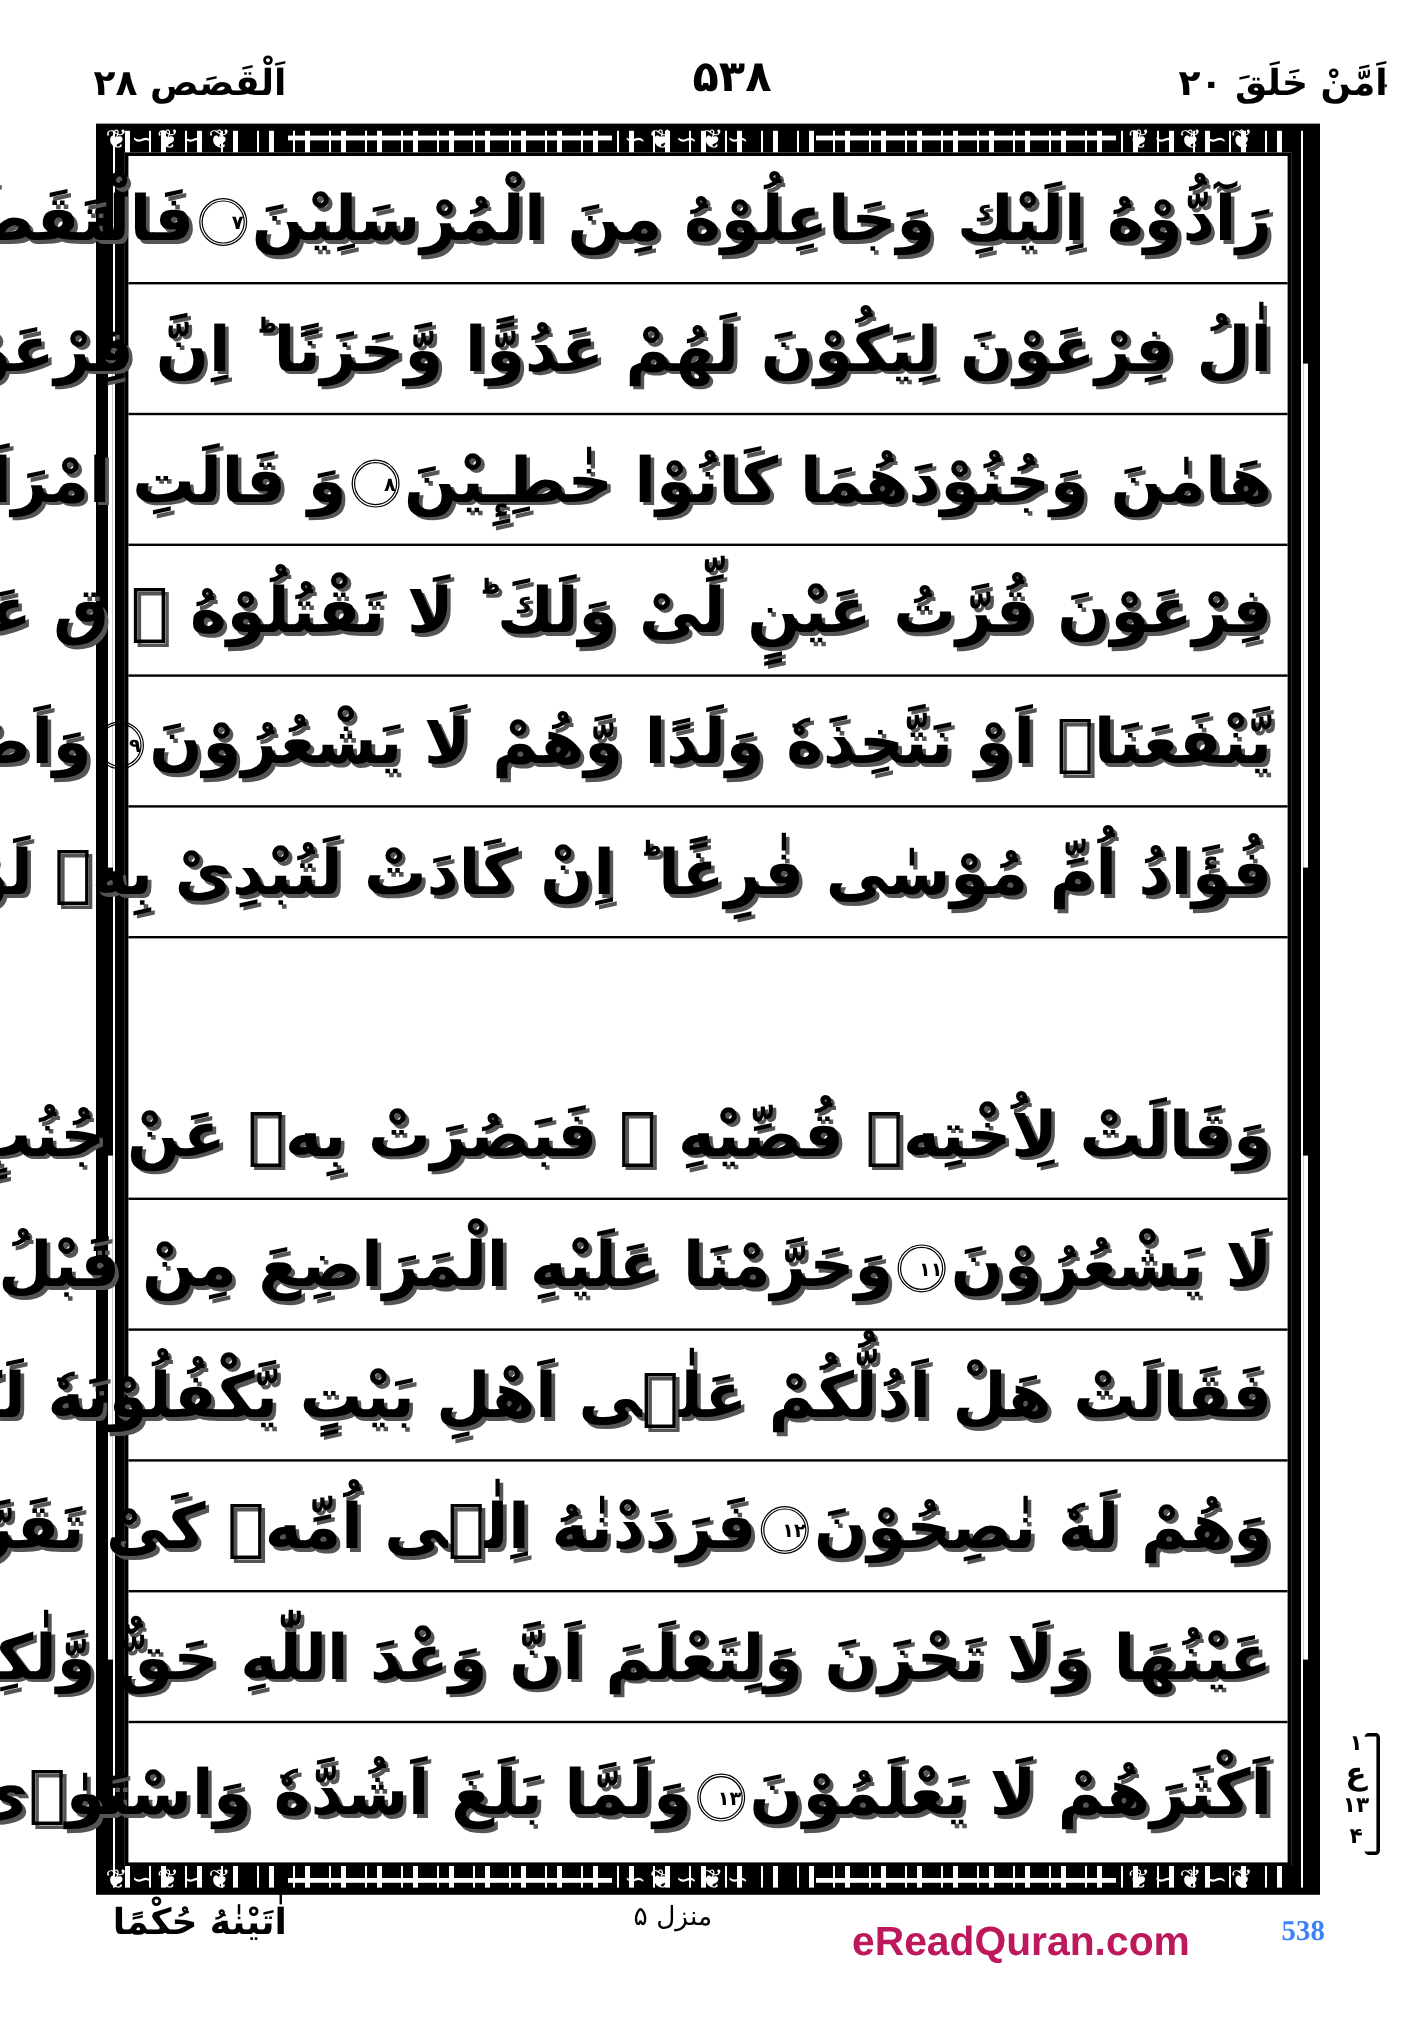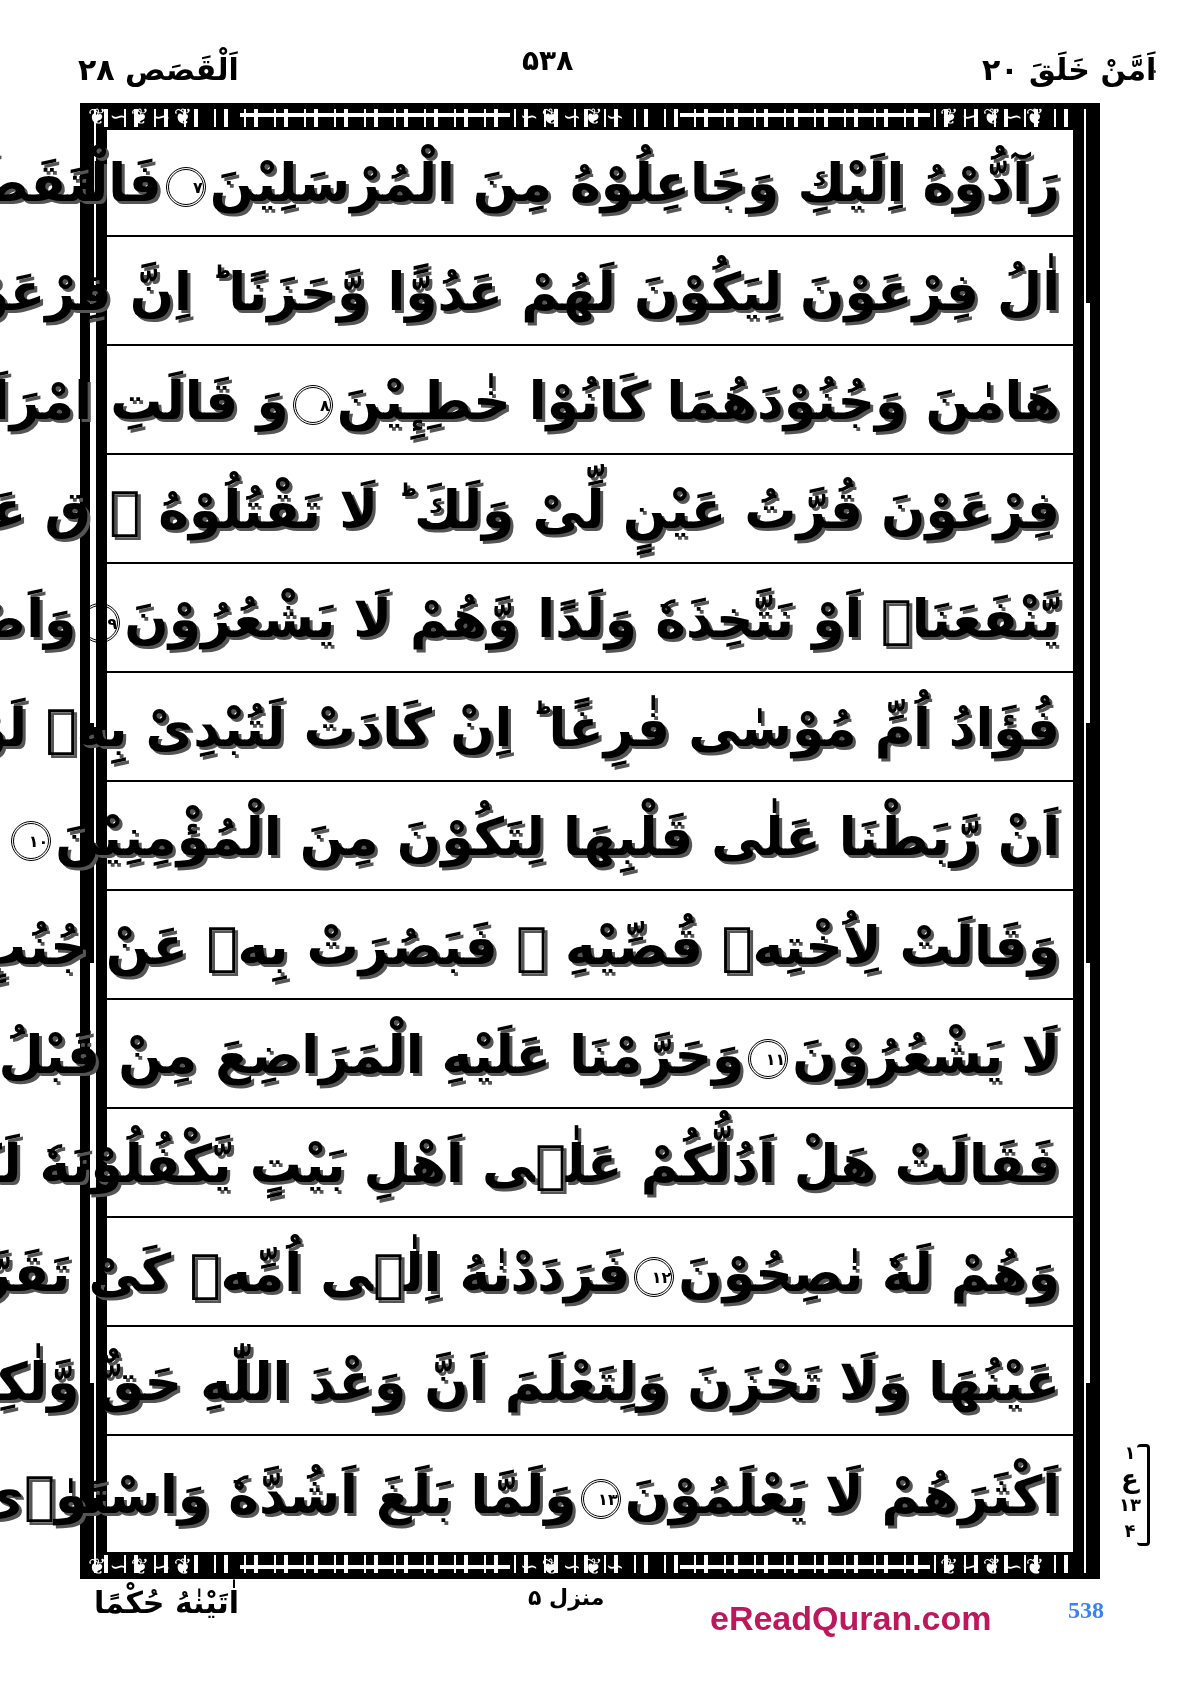--- a/index.html
+++ b/index.html
@@ -2,21 +2,21 @@
 <html><head>
   <meta charset="utf-8">
   <style>
     html, body { margin: 0; padding: 0; background: #ffffff; }
     body { width: 1190px; height: 1684px; position: relative; overflow: hidden;
            font-family: "DejaVu Sans", sans-serif; color: #000; }
 
     
     .header { position: absolute; top: 44px; left: 0; width: 1190px; height: 56px; padding-left: 35px; }
     .hdr-left { position: absolute; left: 78px; top: 8px; font-size: 30px; font-weight: bold; direction: rtl; }
-    .hdr-center { position: absolute; left: 522px; top: 0px; font-size: 28px; font-weight: bold; direction: rtl; letter-spacing: 2px; }
+    .hdr-center { position: absolute; left: 577px; top: 0px; font-size: 36px; font-weight: bold; direction: rtl; letter-spacing: 2px; }
     .hdr-right { position: absolute; left: 962px; top: 8px; font-size: 30px; font-weight: bold; direction: rtl; margin-left: 20px; }
     .hdr-dot { position: absolute; left: 1153px; top: 26px; width: 3px; height: 3px; background: #333; border-radius: 50%; }
 
     
     .frame-outer { position: absolute; left: 80px; top: 103px; width: 1020px; height: 1476px;
                    background: #000; }
     .frame-band { position: absolute; left: 6px; top: 6px; right: 6px; bottom: 6px;
                   background:
                     repeating-linear-gradient(90deg, #000 0 8px, #fff 8px 10px, #000 10px 18px, #fff 18px 22px, #000 22px 30px);
                   }
@@ -40,21 +40,21 @@
 
     
     .ruku { position: absolute; left: 1110px; top: 1440px; width: 40px; height: 110px;
             font-size: 18px; font-weight: bold; direction: rtl; line-height: 26px; text-align: center; }
     .ruku-bracket { position: absolute; right: 0; top: 4px; width: 10px; height: 96px;
                     border-right: 3px solid #000; border-top: 3px solid #000; border-bottom: 3px solid #000; border-radius: 4px; }
 
     
     .footer { position: absolute; top: 1585px; left: 0; width: 1190px; height: 60px; }
     .ftr-left { position: absolute; left: 78px; top: 0; font-size: 30px; font-weight: bold; direction: rtl; margin-left: 16px; }
-    .ftr-center { position: absolute; left: 528px; top: 0px; font-size: 22px; font-weight: bold; direction: rtl; }
+    .ftr-center { position: absolute; left: 528px; top: 0px; font-size: 22px; font-weight: normal; direction: rtl; }
     .ftr-site { position: absolute; left: 710px; top: 14px; font-family: "Liberation Sans", sans-serif;
                 font-weight: bold; font-size: 34px; color: #be185d; }
     .ftr-page { position: absolute; left: 1068px; top: 12px; font-family: "Liberation Serif", serif;
                 font-size: 24px; color: #3b82f6; font-weight: bold; }
   </style>
 </head>
 <body>
 
 <div class="header">
   <div class="hdr-left">اَلْقَصَص ۲۸</div>
@@ -93,23 +93,20 @@
       </div>
       <div class="line" style="top:327px">
         <div class="line-text">فِرْعَوْنَ قُرَّتُ عَيْنٍ لِّىْ وَلَكَ ؕ لَا تَقْتُلُوْهُ ۖ ق عَسٰۤى اَنْ</div>
       </div>
       <div class="line" style="top:436px">
         <div class="line-text"><span>يَّنْفَعَنَاۤ اَوْ نَتَّخِذَهٗ وَلَدًا وَّهُمْ لَا يَشْعُرُوْنَ</span><span class="ayah">۹</span><span>وَاَصْبَحَ</span></div>
       </div>
       <div class="line" style="top:545px">
         <div class="line-text">فُؤَادُ اُمِّ مُوْسٰى فٰرِغًا ؕ اِنْ كَادَتْ لَتُبْدِىْ بِهٖ لَوْلَاۤ</div>
       </div>
-      <div class="line" style="top:654px">
-        <div class="line-text"><span>اَنْ رَّبَطْنَا عَلٰى قَلْبِهَا لِتَكُوْنَ مِنَ الْمُؤْمِنِيْنَ</span><span class="ayah">۱۰</span></div>
-      </div>
       <div class="line" style="top:763px">
         <div class="line-text">وَقَالَتْ لِاُخْتِهٖ قُصِّيْهِ ۫ فَبَصُرَتْ بِهٖ عَنْ جُنُبٍ وَّهُمْ</div>
       </div>
       <div class="line" style="top:872px">
         <div class="line-text"><span>لَا يَشْعُرُوْنَ</span><span class="ayah">۱۱</span><span>وَحَرَّمْنَا عَلَيْهِ الْمَرَاضِعَ مِنْ قَبْلُ</span></div>
       </div>
       <div class="line" style="top:981px">
         <div class="line-text">فَقَالَتْ هَلْ اَدُلُّكُمْ عَلٰۤى اَهْلِ بَيْتٍ يَّكْفُلُوْنَهٗ لَكُمْ</div>
       </div>
       <div class="line" style="top:1090px">

